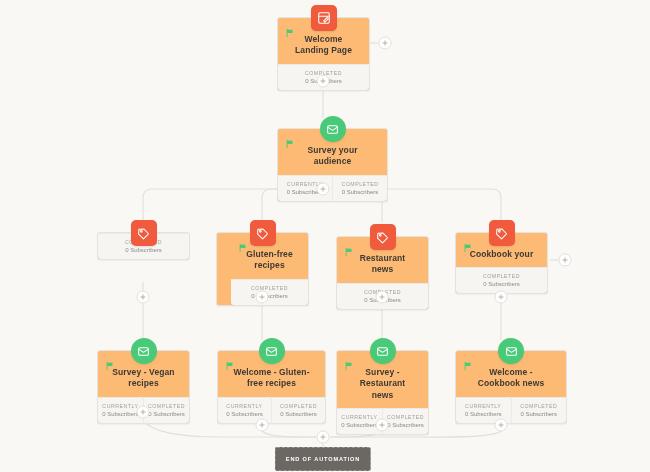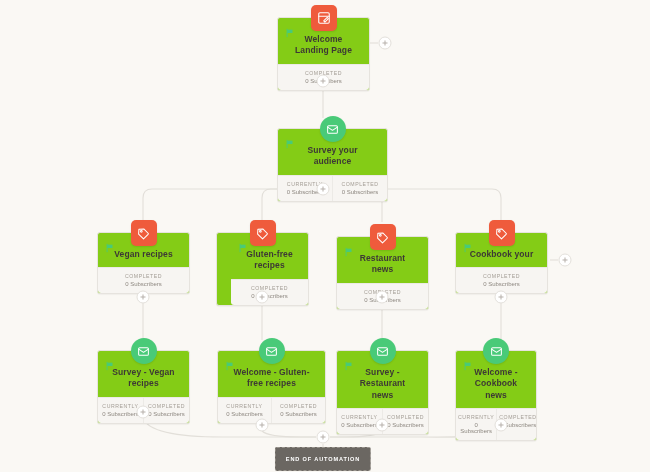--- a/index.html
+++ b/index.html
@@ -9,21 +9,21 @@
     font-family: "Liberation Sans", sans-serif;
     overflow: hidden;
   }
   #canvas { position: relative; width: 650px; height: 472px; }
 
   svg.wires { position: absolute; inset: 0; width: 650px; height: 472px; pointer-events: none; }
 
   
   .card {
     position: absolute;
-    background: #84cc16;
+    background: #fdba74;
     border: 1px solid #e6e3de;
     border-radius: 3px;
     box-shadow: 0 1px 1px rgba(0,0,0,0.04);
   }
   .card-body { position: relative; padding: 16px 8px 7px; }
   .flag { position: absolute; left: 7px; top: 6px; width: 10px; height: 10px; }
   .card-title {
     text-align: center;
     font-size: 8.5px;
     font-weight: bold;
@@ -199,29 +199,20 @@
   </div>
   <div class="plus" style="left:323px; top:189px;"></div>
 
   <div class="card" style="left:97px; top:232px; width:93px;">
     <div class="badge badge-square" style="top:0;">
       <svg width="13" height="13" viewBox="0 0 24 24" fill="none" stroke="#ffffff" stroke-width="1.9" stroke-linecap="round" stroke-linejoin="round">
         <path d="M20.5 13.5 L12 22 L3 13 L3.5 4 L12.5 3.5 L21 12 Z"></path>
         <circle cx="8" cy="8" r="1.6"></circle>
       </svg>
     </div>
-    <div class="card-body">
-      <span class="flag">
-        <svg width="10" height="10" viewBox="0 0 24 24" fill="none" stroke="#49ca78" stroke-width="2.2" stroke-linecap="round" stroke-linejoin="round">
-          <path d="M5 3 L5 21"></path>
-          <path d="M5 4 H18 V12 H5 Z" fill="#49ca78" stroke="none"></path>
-        </svg>
-      </span>
-      <div class="card-title">Vegan recipes</div>
-    </div>
     <div class="card-foot">
       <div class="stat">
         <span class="stat-label">COMPLETED</span>
         <span class="stat-value">0 Subscribers</span>
       </div>
     </div>
   </div>
 
   <div class="card" style="left:216px; top:232px; width:93px;padding-left:14px;">
     <div class="badge badge-square" style="top:0;">
@@ -378,21 +369,21 @@
         <span class="stat-label">CURRENTLY</span>
         <span class="stat-value">0 Subscribers</span>
       </div>
       <div class="stat">
         <span class="stat-label">COMPLETED</span>
         <span class="stat-value">0 Subscribers</span>
       </div>
     </div>
   </div>
 
-  <div class="card" style="left:455px; top:350px; width:82px;">
+  <div class="card" style="left:455px; top:350px; width:112px;">
     <div class="badge badge-circle" style="top:0;">
       <svg width="13" height="13" viewBox="0 0 24 24" fill="none" stroke="#ffffff" stroke-width="1.9" stroke-linecap="round" stroke-linejoin="round">
         <rect x="3" y="5" width="18" height="14" rx="2"></rect>
         <path d="M3 7.5 L12 13.5 L21 7.5"></path>
       </svg>
     </div>
     <div class="card-body">
       <span class="flag">
         <svg width="10" height="10" viewBox="0 0 24 24" fill="none" stroke="#49ca78" stroke-width="2.2" stroke-linecap="round" stroke-linejoin="round">
           <path d="M5 3 L5 21"></path>

